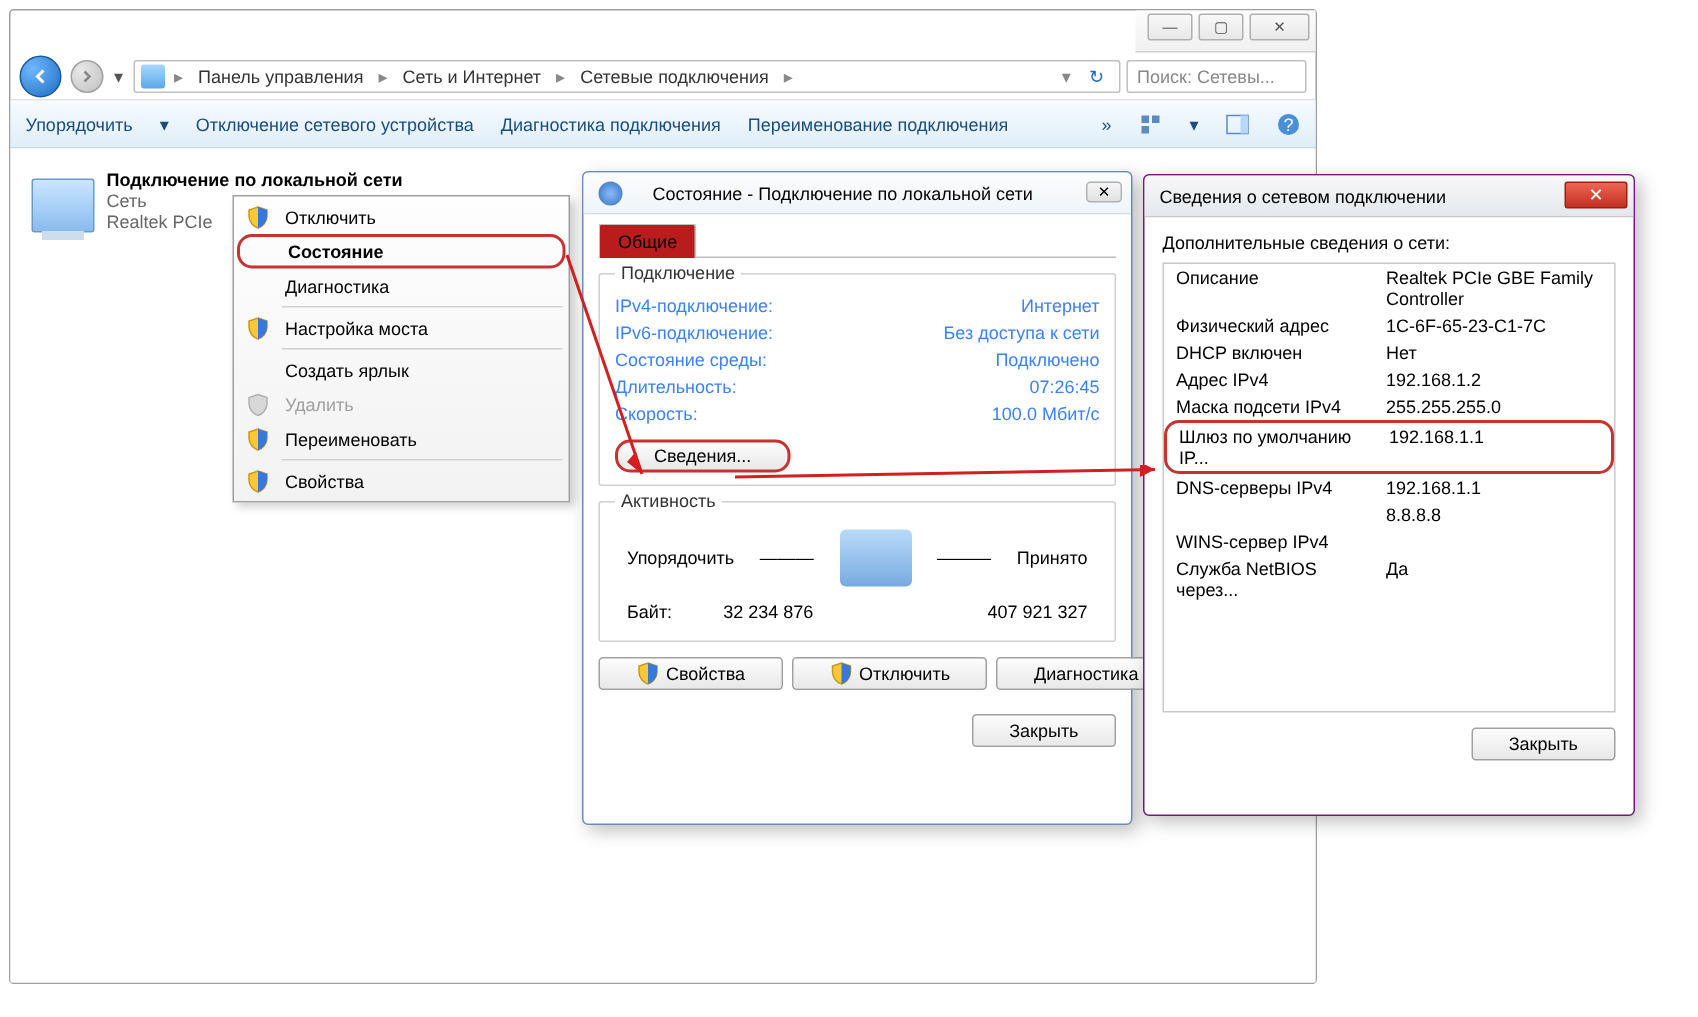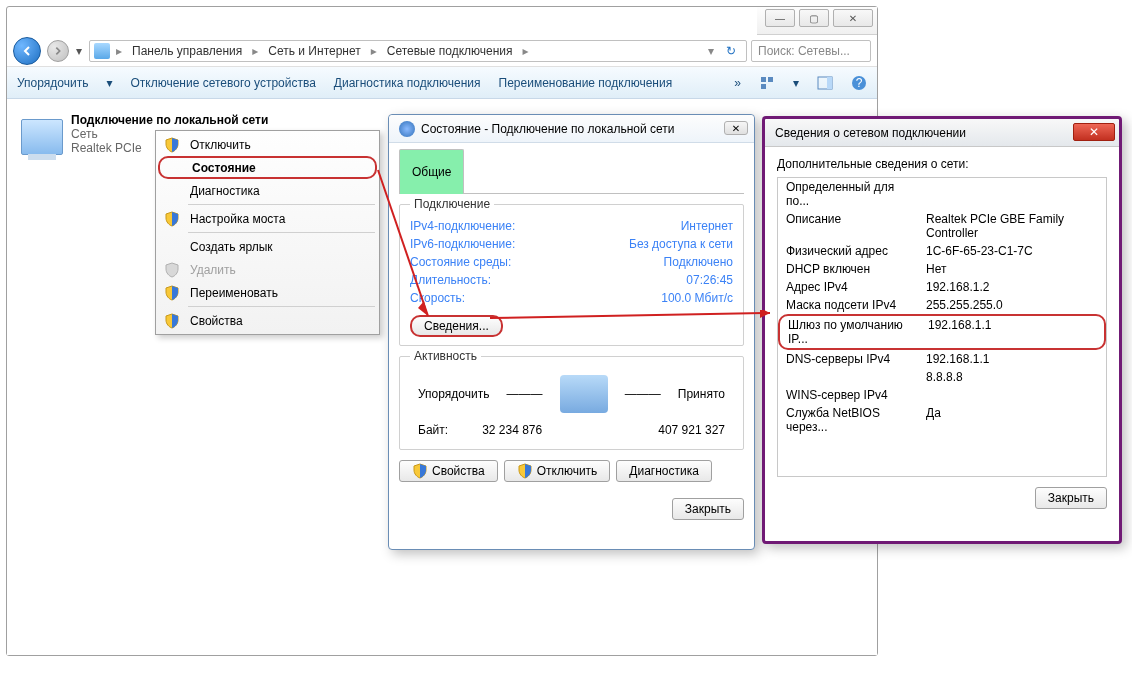--- a/index.html
+++ b/index.html
@@ -31,38 +31,38 @@
     .conn-net{color:#666}
     .conn-dev{color:#666}
     .ctx-menu{position:absolute;left:155px;top:130px;width:225px;background:linear-gradient(#fefefe,#f2f2f2);border:1px solid #a0a0a0;box-shadow:3px 3px 6px rgba(0,0,0,.2);padding:2px}
     .ctx-item{height:23px;display:flex;align-items:center;padding-left:32px;cursor:pointer;position:relative}
     .ctx-item.highlighted{border:2px solid #c83232;border-radius:10px;font-weight:bold}
     .ctx-item.disabled{color:#a0a0a0}
     .ctx-sep{height:1px;background:#d0d0d0;margin:2px 2px 2px 30px}
     .shield{position:absolute;left:6px;width:16px;height:16px}
     .shield svg{width:16px;height:16px}
     .status-dlg{position:absolute;left:388px;top:114px;width:367px;height:436px;background:#fff;border:1px solid #6a8db5;border-radius:4px;box-shadow:4px 4px 12px rgba(0,0,0,.25)}
-    .dlg-title{height:28px;background:linear-gradient(#fdfdfd,#eef4fa);border-bottom:1px solid #d0dce8;display:flex;align-items:center;padding:0 10px;gap:6px;border-radius:4px 4px 0 0}
+    .dlg-title{height:28px;background:linear-gradient(#fdfdfd,#eef4fa);border-bottom:1px solid #d0dce8;display:flex;align-items:center;padding:0 10px;gap:20px;border-radius:4px 4px 0 0}
     .dlg-title-icon{width:16px;height:16px;background:radial-gradient(#8abaff,#3070b8);border-radius:50%}
     .dlg-close{width:24px;height:14px;border:1px solid #b0b0b0;border-radius:3px;position:absolute;right:6px;top:6px;display:flex;align-items:center;justify-content:center;font-size:10px;cursor:pointer;background:linear-gradient(#f6f6f6,#e0e0e0)}
     .dlg-body{padding:6px 10px 10px}
     .tab-strip{display:flex;border-bottom:1px solid #c0c0c0}
-    .tab{padding:15px 12px;border:1px solid #c0c0c0;border-bottom:none;background:#86efac;border-radius:2px 2px 0 0;margin-bottom:-1px;cursor:pointer}
+    .tab{padding:4px 12px;border:1px solid #c0c0c0;border-bottom:none;background:#b91c1c;border-radius:2px 2px 0 0;margin-bottom:-1px;cursor:pointer}
     .fieldset{border:1px solid #d0d0d0;margin-top:10px;padding:8px 10px;border-radius:2px}
     .fieldset-legend{padding:0 4px;color:#333;position:relative;top:-16px;background:#fff;display:inline-block}
     .fieldset-body{margin-top:-10px}
     .kv-row{display:flex;justify-content:space-between;padding:2px 0;color:#3b82f6}
-    .btn{height:22px;padding:0 12px;border:1px solid #a0a0a0;border-radius:3px;background:linear-gradient(#fdfdfd,#e8e8e8);cursor:pointer;display:inline-flex;align-items:center;gap:4px}
+    .btn{height:22px;padding:0 24px;border:1px solid #a0a0a0;border-radius:3px;background:linear-gradient(#fdfdfd,#e8e8e8);cursor:pointer;display:inline-flex;align-items:center;gap:4px}
     .btn.highlighted{border:2px solid #c83232;border-radius:10px}
     .activity{display:flex;align-items:center;justify-content:space-between;padding:6px 8px}
     .act-icon{width:48px;height:38px;background:linear-gradient(#b8daf8,#78aae0);border-radius:4px;position:relative}
     .act-row{display:flex;justify-content:space-between;align-items:center;padding:4px 8px}
     .dlg-footer{display:flex;gap:6px;margin-top:10px;padding:0 0 6px}
     .dlg-footer-right{display:flex;justify-content:flex-end;padding:10px 0 0}
-    .details-dlg{position:absolute;left:762px;top:116px;width:360px;height:428px;background:#fff;border:3px solid #701a75;border-radius:4px;box-shadow:4px 4px 12px rgba(0,0,0,.25)}
+    .details-dlg{position:absolute;left:762px;top:116px;width:328px;height:428px;background:#fff;border:1px solid #701a75;border-radius:4px;box-shadow:4px 4px 12px rgba(0,0,0,.25)}
     .details-title{height:28px;background:linear-gradient(#f8f8f8,#e4e8ec);border-bottom:1px solid #c8c8c8;display:flex;align-items:center;padding:0 10px;border-radius:4px 4px 0 0}
     .red-close{position:absolute;right:4px;top:4px;width:42px;height:18px;background:linear-gradient(#ee6655,#c23020);border:1px solid #a02010;border-radius:2px;color:#fff;display:flex;align-items:center;justify-content:center;cursor:pointer}
     .details-body{padding:10px 12px}
     .details-list{border:1px solid #c8c8c8;height:300px;background:#fff}
     .dl-header{display:flex;background:linear-gradient(#fafafa,#ececec);border-bottom:1px solid #d0d0d0}
     .dl-header>div{padding:4px 8px;border-right:1px solid #e0e0e0}
     .dl-col1{width:140px}
     .dl-col2{flex:1}
     .dl-row{display:flex;padding:1px 0}
     .dl-row>div{padding:1px 8px}
@@ -276,24 +276,20 @@
 <div class="details-dlg">
   <div class="details-title">
     <span>Сведения о сетевом подключении</span>
     <div class="red-close">✕</div>
   </div>
   <div class="details-body">
     <div style="margin-bottom:6px">Дополнительные сведения о сети:</div>
     <div class="details-list">
       <div id="details-rows">
           <div class="dl-row">
-            <div class="dl-col1">Определенный для по...</div>
-            <div class="dl-col2"></div>
-          </div>
-          <div class="dl-row">
             <div class="dl-col1">Описание</div>
             <div class="dl-col2">Realtek PCIe GBE Family Controller</div>
           </div>
           <div class="dl-row">
             <div class="dl-col1">Физический адрес</div>
             <div class="dl-col2">1C-6F-65-23-C1-7C</div>
           </div>
           <div class="dl-row">
             <div class="dl-col1">DHCP включен</div>
             <div class="dl-col2">Нет</div>

